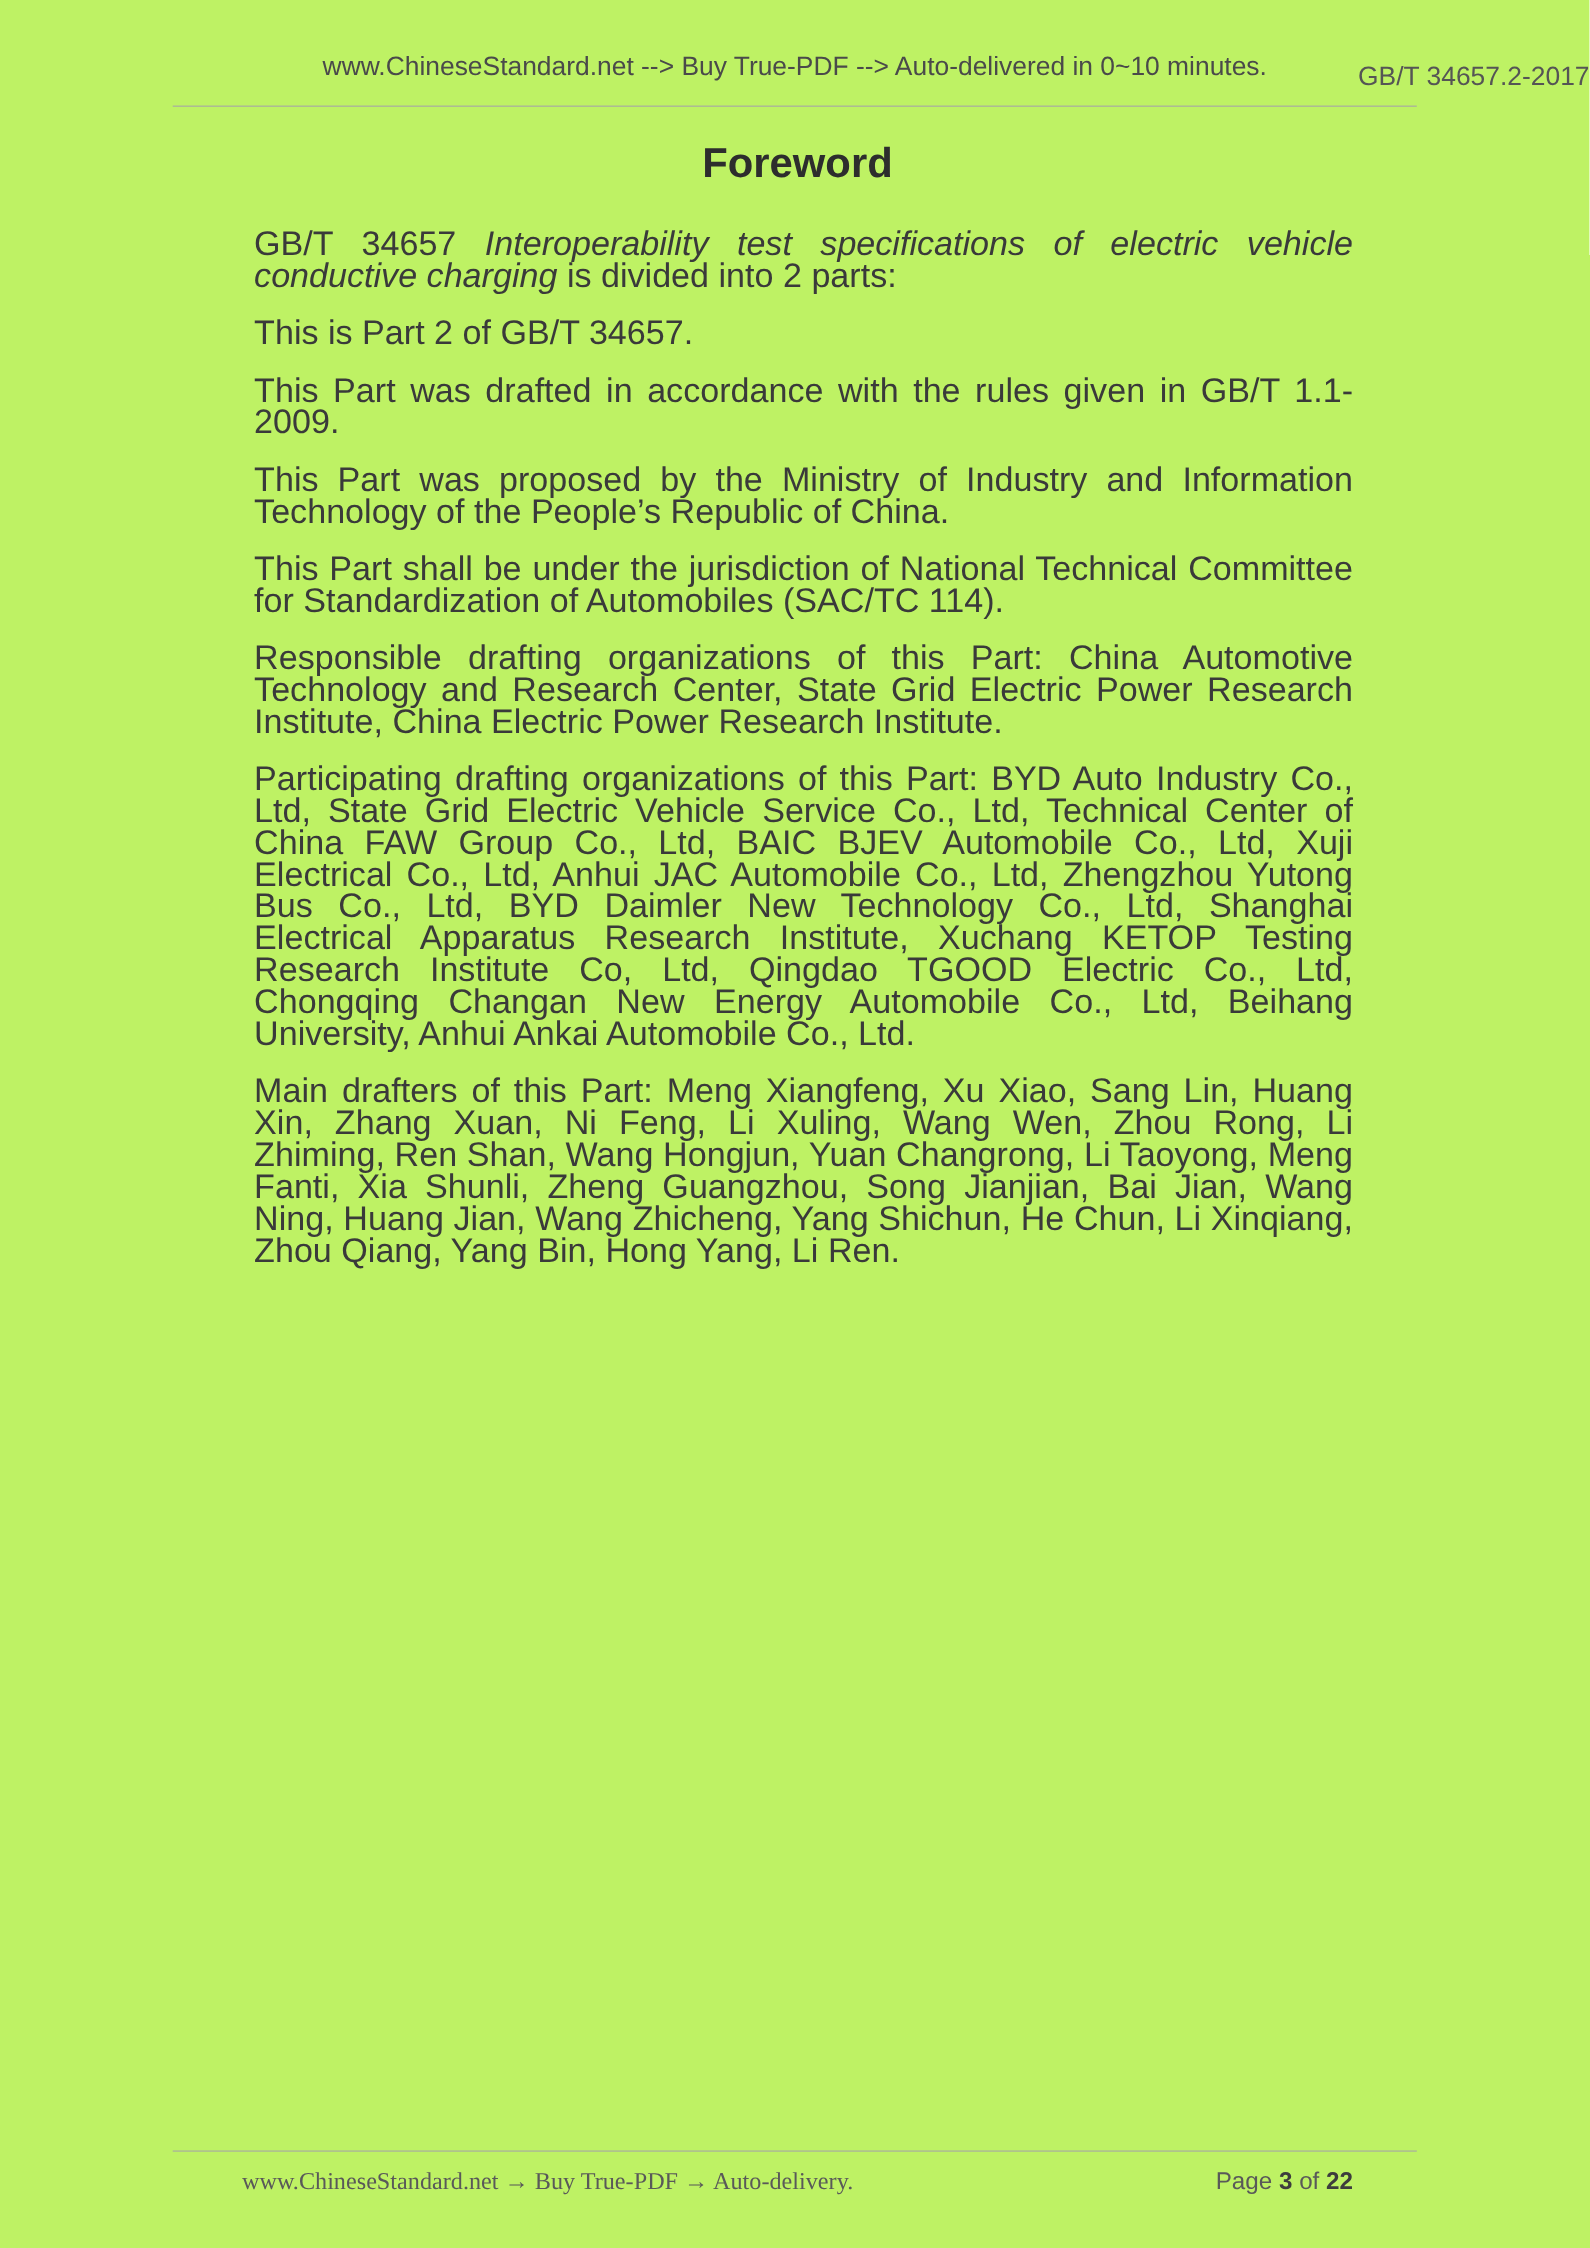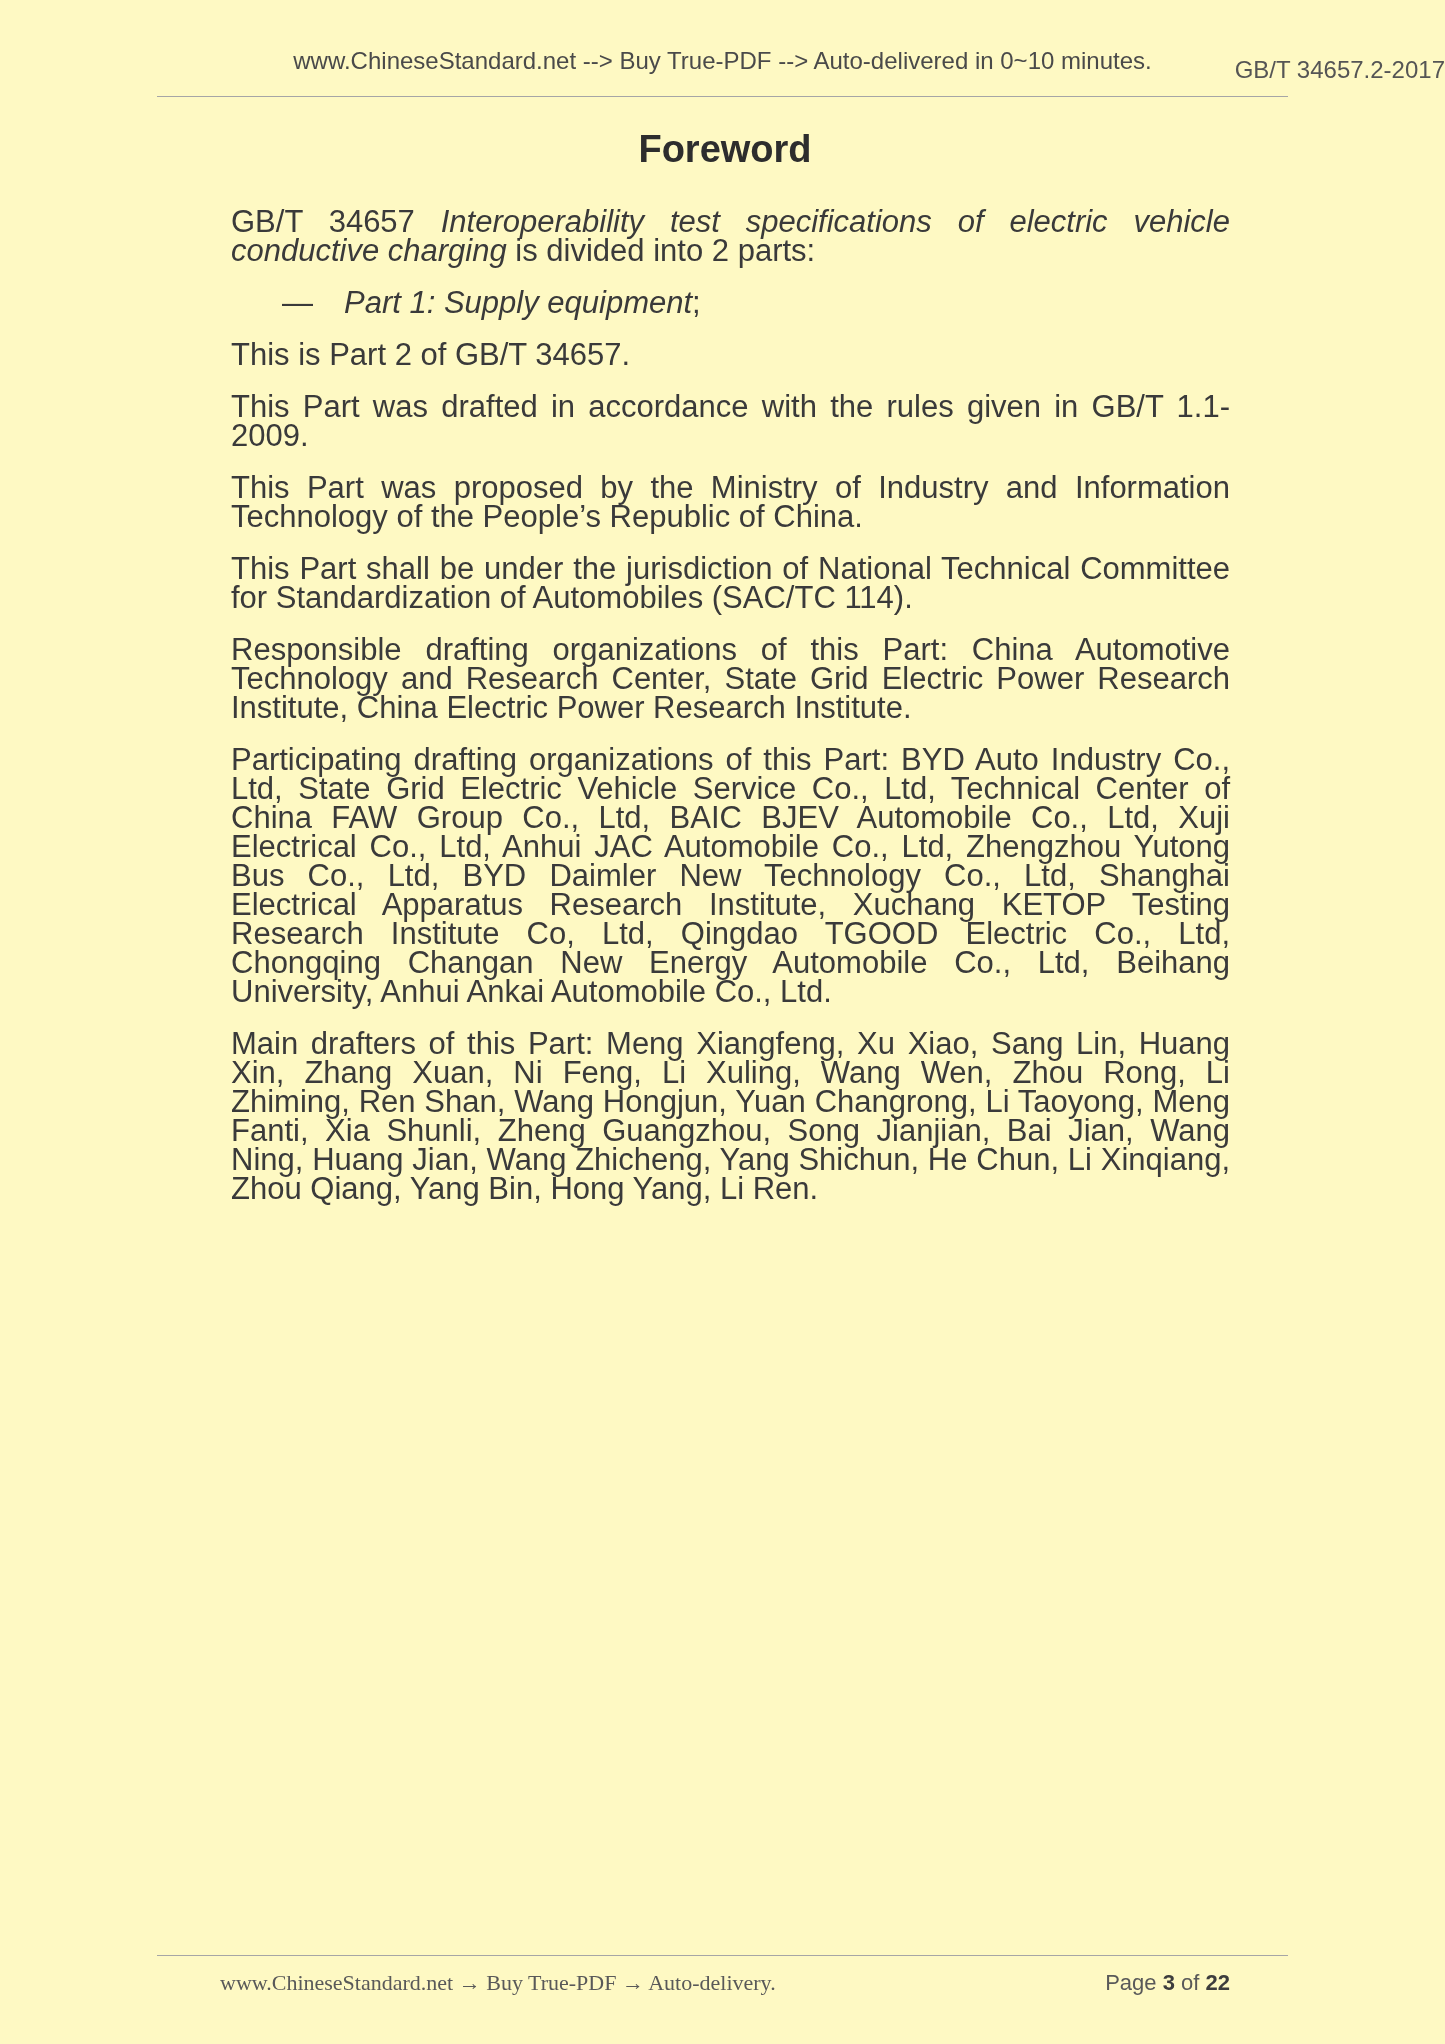--- a/index.html
+++ b/index.html
@@ -4,21 +4,21 @@
 <style>
   html, body {
     margin: 0;
     padding: 0;
     background: #ffffff;
   }
   .page {
     position: relative;
     width: 1445px;
     height: 2044px;
-    background: #fef9c3;
+    background: #bef264;
     font-family: "Liberation Sans", "DejaVu Sans", sans-serif;
     overflow: hidden;
   }
 
   
   .hdr-marketing {
     position: absolute;
     top: 47px;
     left: 0;
     width: 100%;
@@ -102,21 +102,20 @@
 
   <div class="hdr-marketing">www.ChineseStandard.net --&gt; Buy True-PDF --&gt; Auto-delivered in 0~10 minutes.</div>
   <div class="hdr-std">GB/T 34657.2-2017</div>
 
   <hr class="rule rule-top">
 
   <div class="content">
     <h1 class="doc-title">Foreword</h1>
     <div id="blocks">
         <p class="para"><span>GB/T 34657 </span><em>Interoperability test specifications of electric vehicle conductive charging</em><span> is divided into 2 parts:</span></p>
-        <p class="li"><span>— </span><em>Part 1: Supply equipment</em><span>;</span></p>
         <p class="para"><span>This is Part 2 of GB/T 34657.</span></p>
         <p class="para"><span>This Part was drafted in accordance with the rules given in GB/T 1.1-2009.</span></p>
         <p class="para"><span>This Part was proposed by the Ministry of Industry and Information Technology of the People’s Republic of China.</span></p>
         <p class="para"><span>This Part shall be under the jurisdiction of National Technical Committee for Standardization of Automobiles (SAC/TC 114).</span></p>
         <p class="para"><span>Responsible drafting organizations of this Part: China Automotive Technology and Research Center, State Grid Electric Power Research Institute, China Electric Power Research Institute.</span></p>
         <p class="para"><span>Participating drafting organizations of this Part: BYD Auto Industry Co., Ltd, State Grid Electric Vehicle Service Co., Ltd, Technical Center of China FAW Group Co., Ltd, BAIC BJEV Automobile Co., Ltd, Xuji Electrical Co., Ltd, Anhui JAC Automobile Co., Ltd, Zhengzhou Yutong Bus Co., Ltd, BYD Daimler New Technology Co., Ltd, Shanghai Electrical Apparatus Research Institute, Xuchang KETOP Testing Research Institute Co, Ltd, Qingdao TGOOD Electric Co., Ltd, Chongqing Changan New Energy Automobile Co., Ltd, Beihang University, Anhui Ankai Automobile Co., Ltd.</span></p>
         <p class="para"><span>Main drafters of this Part: Meng Xiangfeng, Xu Xiao, Sang Lin, Huang Xin, Zhang Xuan, Ni Feng, Li Xuling, Wang Wen, Zhou Rong, Li Zhiming, Ren Shan, Wang Hongjun, Yuan Changrong, Li Taoyong, Meng Fanti, Xia Shunli, Zheng Guangzhou, Song Jianjian, Bai Jian, Wang Ning, Huang Jian, Wang Zhicheng, Yang Shichun, He Chun, Li Xinqiang, Zhou Qiang, Yang Bin, Hong Yang, Li Ren.</span></p>
       </div>
   </div>
 

